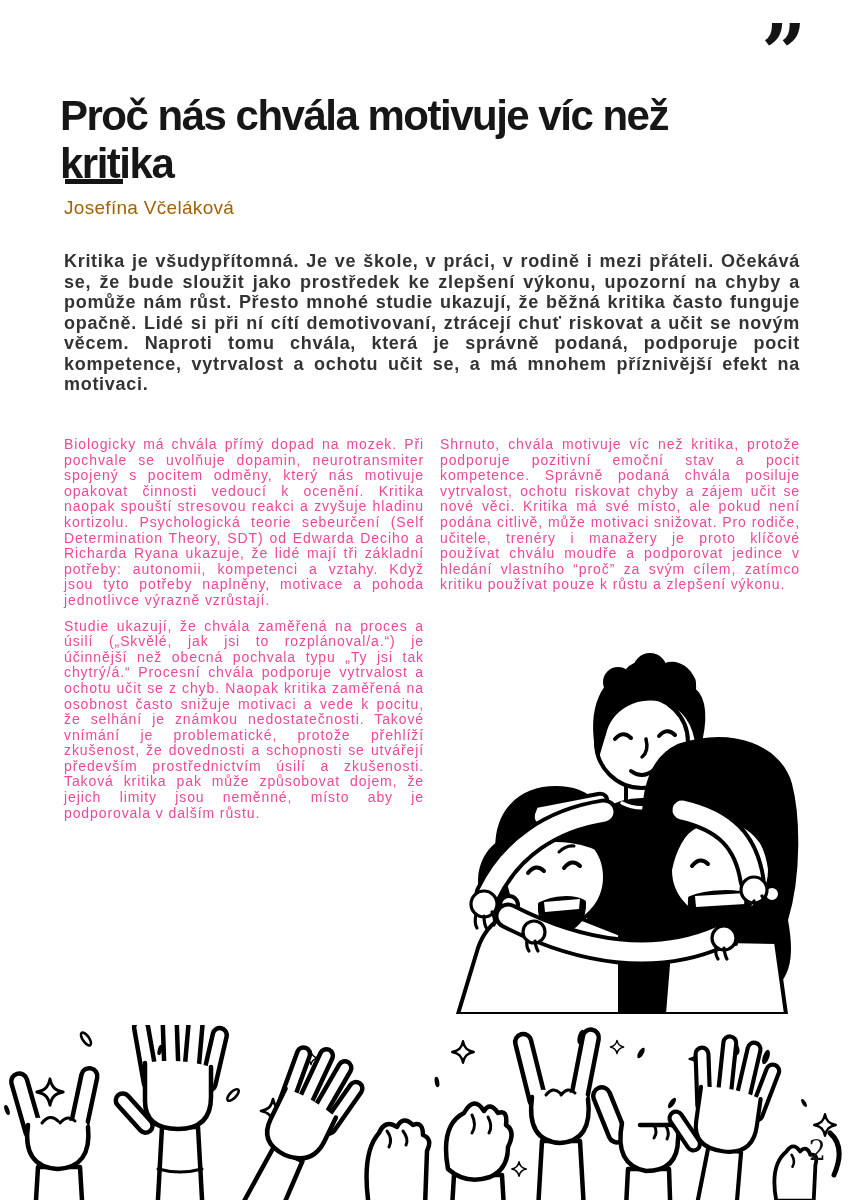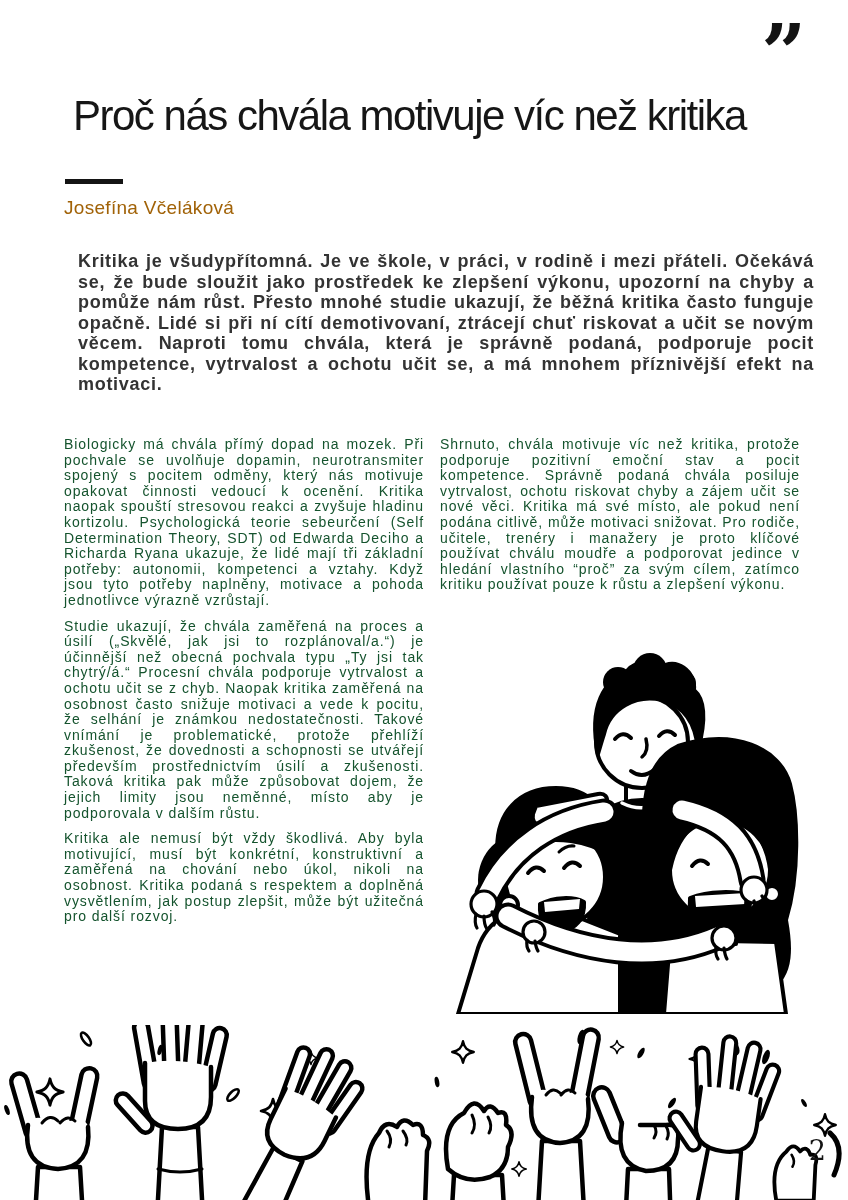--- a/index.html
+++ b/index.html
@@ -11,46 +11,45 @@
     overflow:hidden;
     font-family:"Liberation Sans","DejaVu Sans",sans-serif;
     color:#3d3d3d;
   }
   .quote-mark{
     position:absolute;top:14px;right:42px;
     font-family:"DejaVu Serif",serif;
     font-size:78px;line-height:1;font-weight:700;color:#141414;
   }
   .title{
-    position:absolute;left:73px;top:64px;width:700px;
-    font-size:42px;line-height:48px;font-weight:normal;
+    position:absolute;left:60px;top:64px;width:700px;
+    font-size:42px;line-height:48px;font-weight:bold;
     letter-spacing:-1.5px;color:#161616;
   }
   .rule{
     position:absolute;left:65px;top:179px;width:58px;height:5px;background:#141414;
   }
   .author{
     position:absolute;left:64px;top:197px;
     font-size:19px;color:#a16207;letter-spacing:0.3px;
   }
   .intro{
     position:absolute;left:64px;top:251px;width:736px;
     font-size:18px;line-height:20.5px;font-weight:600;
     letter-spacing:0.7px;color:#333;
     text-align:justify;
-    margin-left:14px;
   }
   .cols{
     position:absolute;left:64px;top:437px;width:736px;
     display:flex;gap:16px;
   }
   .col{
     width:360px;
     font-size:14px;line-height:15.6px;font-weight:500;
-    letter-spacing:0.9px;color:#14532d;
+    letter-spacing:0.9px;color:#ec4899;
     text-align:justify;
   }
   .col p{margin:0 0 10px 0;}
   .hug{
     position:absolute;left:452px;top:642px;width:362px;height:372px;
   }
   .hands{
     position:absolute;left:0;bottom:0;width:848px;height:175px;
   }
   .pagenum{
@@ -72,21 +71,20 @@
   <div class="rule"></div>
 
   <div class="author">Josefína Včeláková</div>
 
   <div class="intro">Kritika je všudypřítomná. Je ve škole, v práci, v rodině i mezi přáteli. Očekává se, že bude sloužit jako prostředek ke zlepšení výkonu, upozorní na chyby a pomůže nám růst. Přesto mnohé studie ukazují, že běžná kritika často funguje opačně. Lidé si při ní cítí demotivovaní, ztrácejí chuť riskovat a učit se novým věcem. Naproti tomu chvála, která je správně podaná, podporuje pocit kompetence, vytrvalost a ochotu učit se, a má mnohem příznivější efekt na motivaci.</div>
 
   <div class="cols">
     <div class="col">
       <p>Biologicky má chvála přímý dopad na mozek. Při pochvale se uvolňuje dopamin, neurotransmiter spojený s pocitem odměny, který nás motivuje opakovat činnosti vedoucí k ocenění. Kritika naopak spouští stresovou reakci a zvyšuje hladinu kortizolu. Psychologická teorie sebeurčení (Self Determination Theory, SDT) od Edwarda Deciho a Richarda Ryana ukazuje, že lidé mají tři základní potřeby: autonomii, kompetenci a vztahy. Když jsou tyto potřeby naplněny, motivace a pohoda jednotlivce výrazně vzrůstají.</p>
       <p>Studie ukazují, že chvála zaměřená na proces a úsilí („Skvělé, jak jsi to rozplánoval/a.“) je účinnější než obecná pochvala typu „Ty jsi tak chytrý/á.“ Procesní chvála podporuje vytrvalost a ochotu učit se z chyb. Naopak kritika zaměřená na osobnost často snižuje motivaci a vede k pocitu, že selhání je známkou nedostatečnosti. Takové vnímání je problematické, protože přehlíží zkušenost, že dovednosti a schopnosti se utvářejí především prostřednictvím úsilí a zkušenosti. Taková kritika pak může způsobovat dojem, že jejich limity jsou neměnné, místo aby je podporovala v dalším růstu.</p>
-      <p>Kritika ale nemusí být vždy škodlivá. Aby byla motivující, musí být konkrétní, konstruktivní a zaměřená na chování nebo úkol, nikoli na osobnost. Kritika podaná s respektem a doplněná vysvětlením, jak postup zlepšit, může být užitečná pro další rozvoj.</p>
     </div>
     <div class="col">
       <p>Shrnuto, chvála motivuje víc než kritika, protože podporuje pozitivní emoční stav a pocit kompetence. Správně podaná chvála posiluje vytrvalost, ochotu riskovat chyby a zájem učit se nové věci. Kritika má své místo, ale pokud není podána citlivě, může motivaci snižovat. Pro rodiče, učitele, trenéry i manažery je proto klíčové používat chválu moudře a podporovat jedince v hledání vlastního “proč” za svým cílem, zatímco kritiku používat pouze k růstu a zlepšení výkonu.</p>
     </div>
   </div>
 
   <div class="hug">
     <svg viewBox="0 0 362 372" xmlns="http://www.w3.org/2000/svg" aria-hidden="true">
       <g stroke="#000" stroke-width="4" stroke-linecap="round" stroke-linejoin="round" fill="#fff">
 

